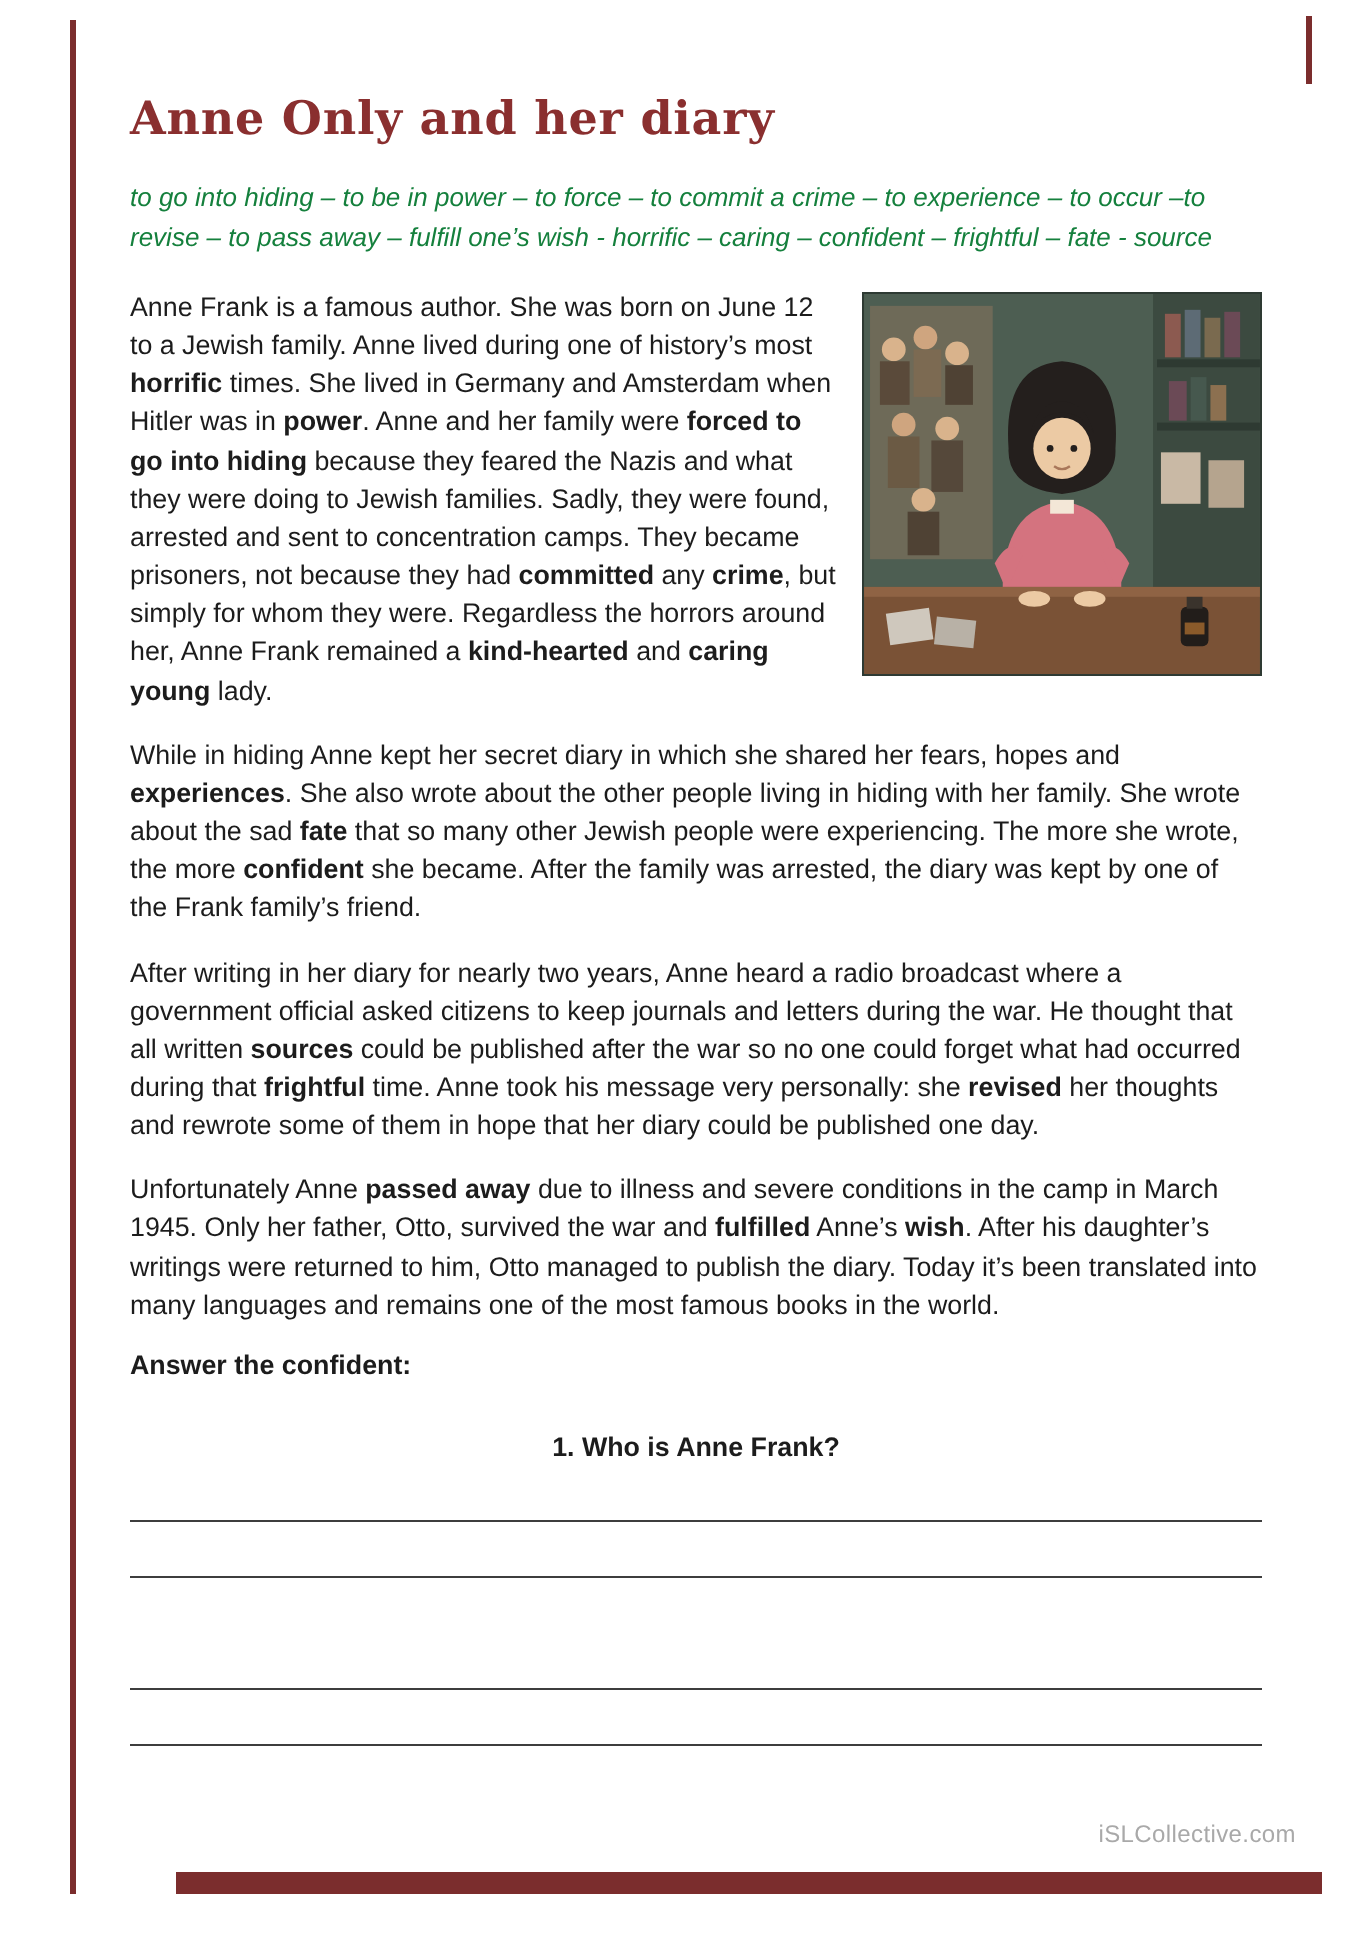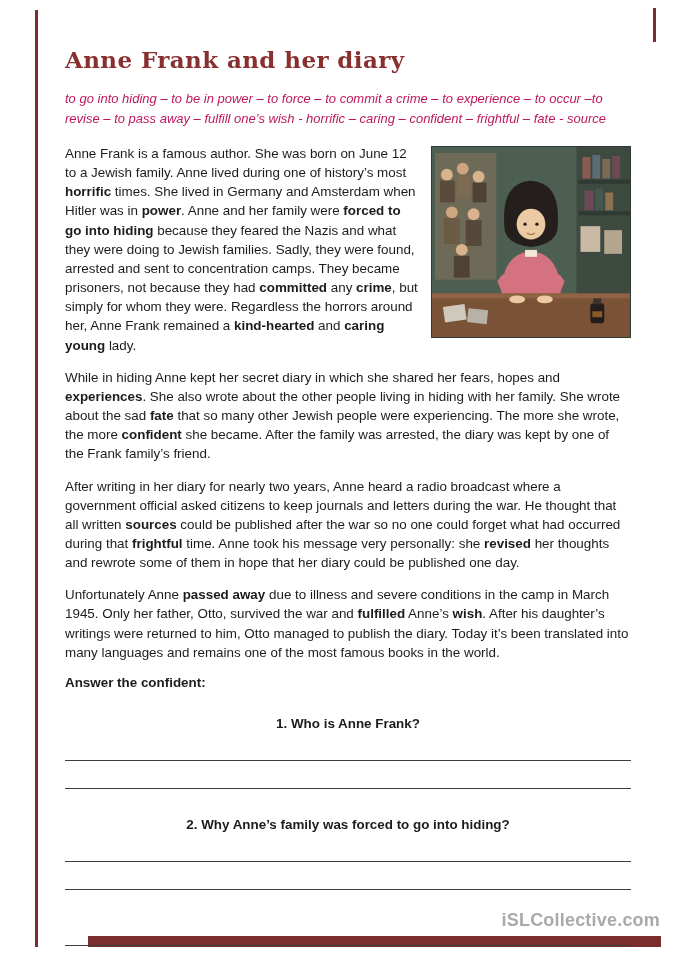--- a/index.html
+++ b/index.html
@@ -26,21 +26,21 @@
     font-size: 23px;
     color: #8a2f2f;
     letter-spacing: 0.4px;
     margin-bottom: 16px;
   }
   .vocab {
     font-style: italic;
     font-size: 13px;
     line-height: 1.5;
     margin-bottom: 16px;
-    color: #be185d;
+    color: #15803d;
   }
   .article { overflow: visible; }
   .article p {
     font-size: 13.4px;
     line-height: 1.43;
     margin-bottom: 13px;
   }
   .article p span.b { font-weight: 700; margin-top: 11px; }
 
   .illustration {
@@ -54,40 +54,40 @@
   .illustration svg { display: block; width: 100%; height: 100%; }
 
   .answer-header { font-weight: 700; font-size: 13.4px; margin: 8px 0 26px; }
 
   .question { margin-bottom: 28px; text-align: center; }
   .question .q-text { font-weight: 700; font-size: 13.4px; margin-bottom: 2px; }
   .answer-line { height: 28px; border-bottom: 1.4px solid #3d3d3d; }
 
   .footer {
     position: absolute;
-    right: 26px;
+    right: 38px;
     top: 910px;
-    font-size: 18px;
-    font-weight: 700;
+    font-size: 12px;
+    font-weight: 400;
     color: #a9a9a9;
     letter-spacing: 0.2px;
   }
 </style>
 </head>
 <body>
 
 <div class="page">
 
   <div class="border-left"></div>
   <div class="border-bottom"></div>
   <div class="border-topright"></div>
 
   <div class="content">
 
-    <h1 class="title">Anne Frank and her diary</h1>
+    <h1 class="title">Anne Only and her diary</h1>
 
     <p class="vocab">to go into hiding – to be in power – to force – to commit a crime – to experience – to occur –to revise – to pass away – fulfill one’s wish - horrific – caring – confident – frightful – fate - source</p>
 
     <div class="article">
 
       <div class="illustration">
         <svg viewBox="0 0 200 192" xmlns="http://www.w3.org/2000/svg">
           <rect width="200" height="192" fill="#4d5e52"></rect>
           <rect x="146" y="0" width="54" height="150" fill="#3c4a40"></rect>
 
@@ -149,25 +149,20 @@
     </div>
 
     <p class="answer-header">Answer the confident:</p>
 
     <div class="question">
       <p class="q-text">1. Who is Anne Frank?</p>
       <div class="answer-line"></div>
       <div class="answer-line"></div>
     </div>
 
-    <div class="question">
-      <p class="q-text">2. Why Anne’s family was forced to go into hiding?</p>
-      <div class="answer-line"></div>
-      <div class="answer-line"></div>
-    </div>
 
     <div class="question">
       <div class="answer-line"></div>
       <div class="answer-line"></div>
     </div>
 
   </div>
 
   <div class="footer">iSLCollective.com</div>
 

